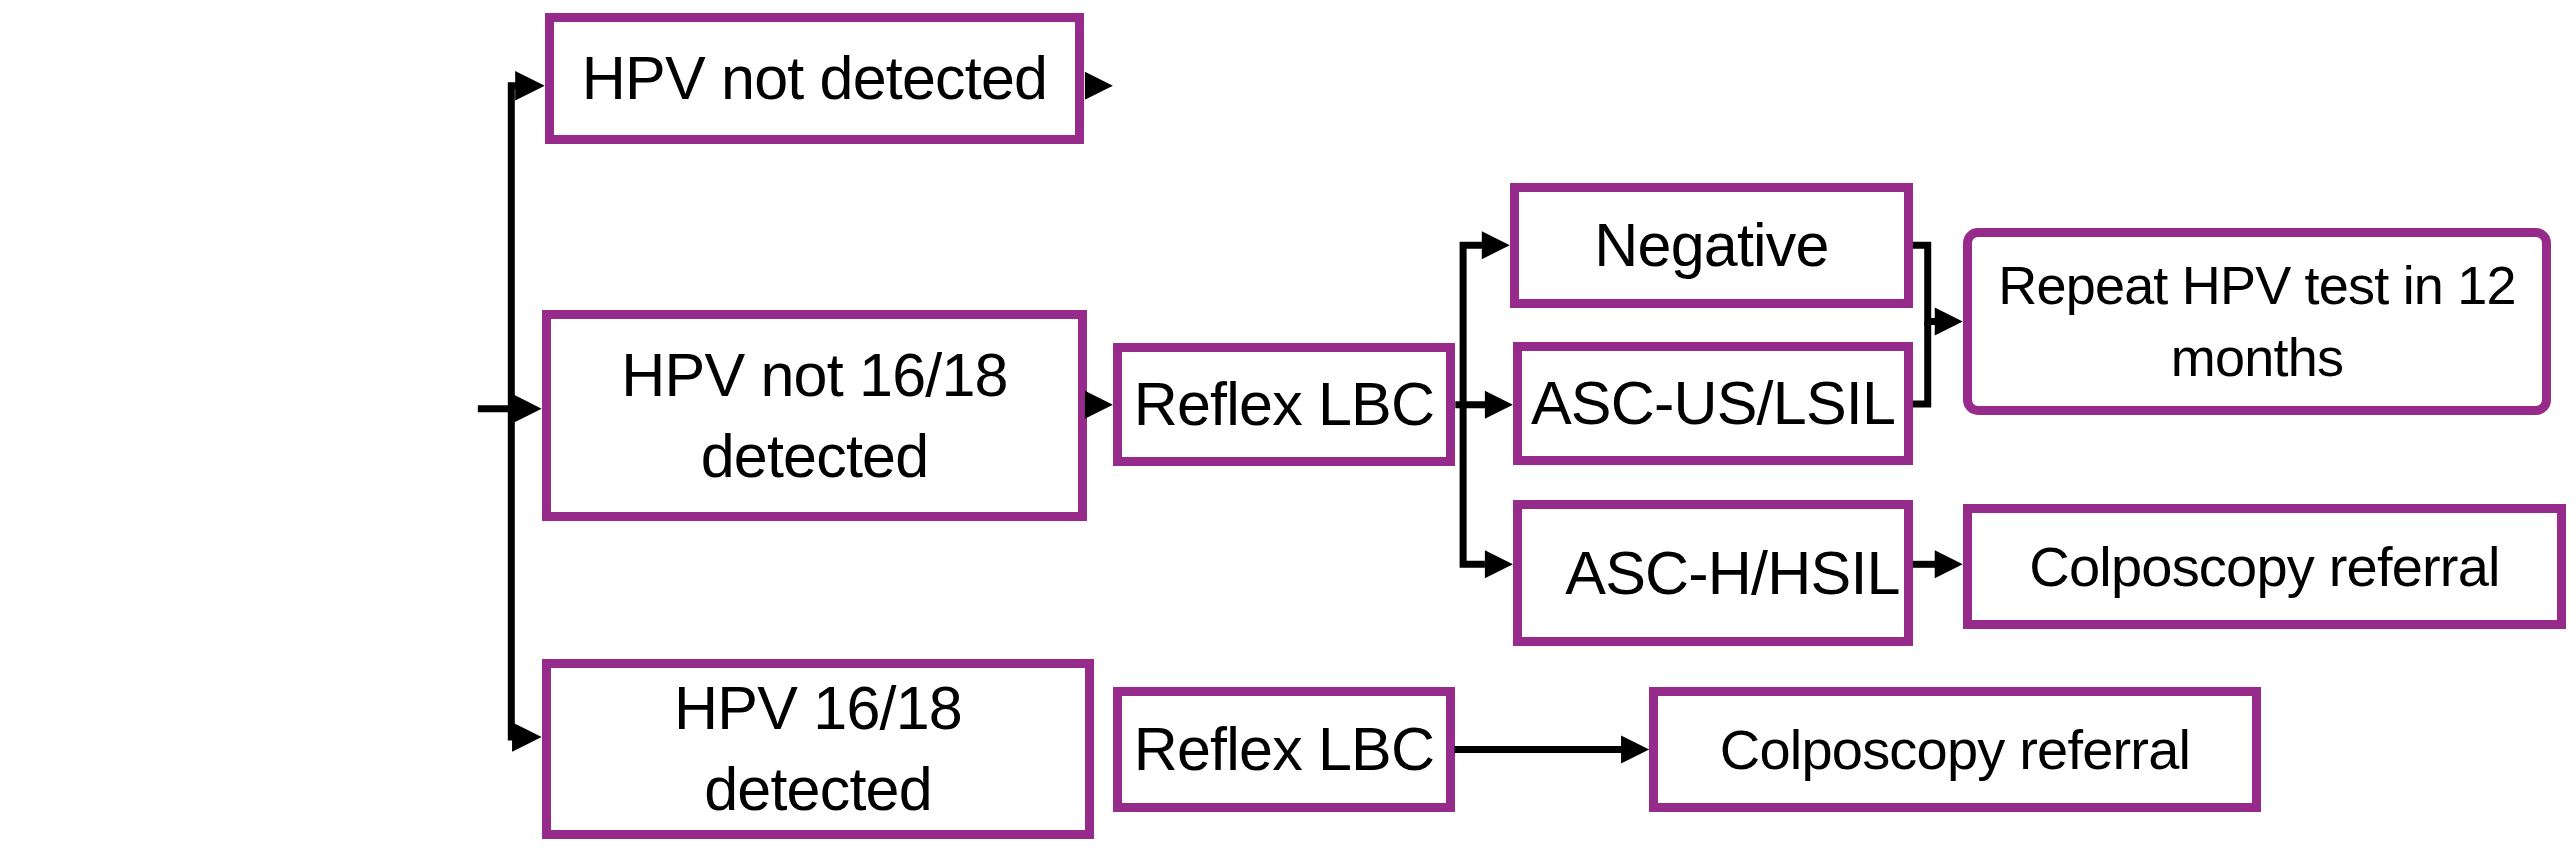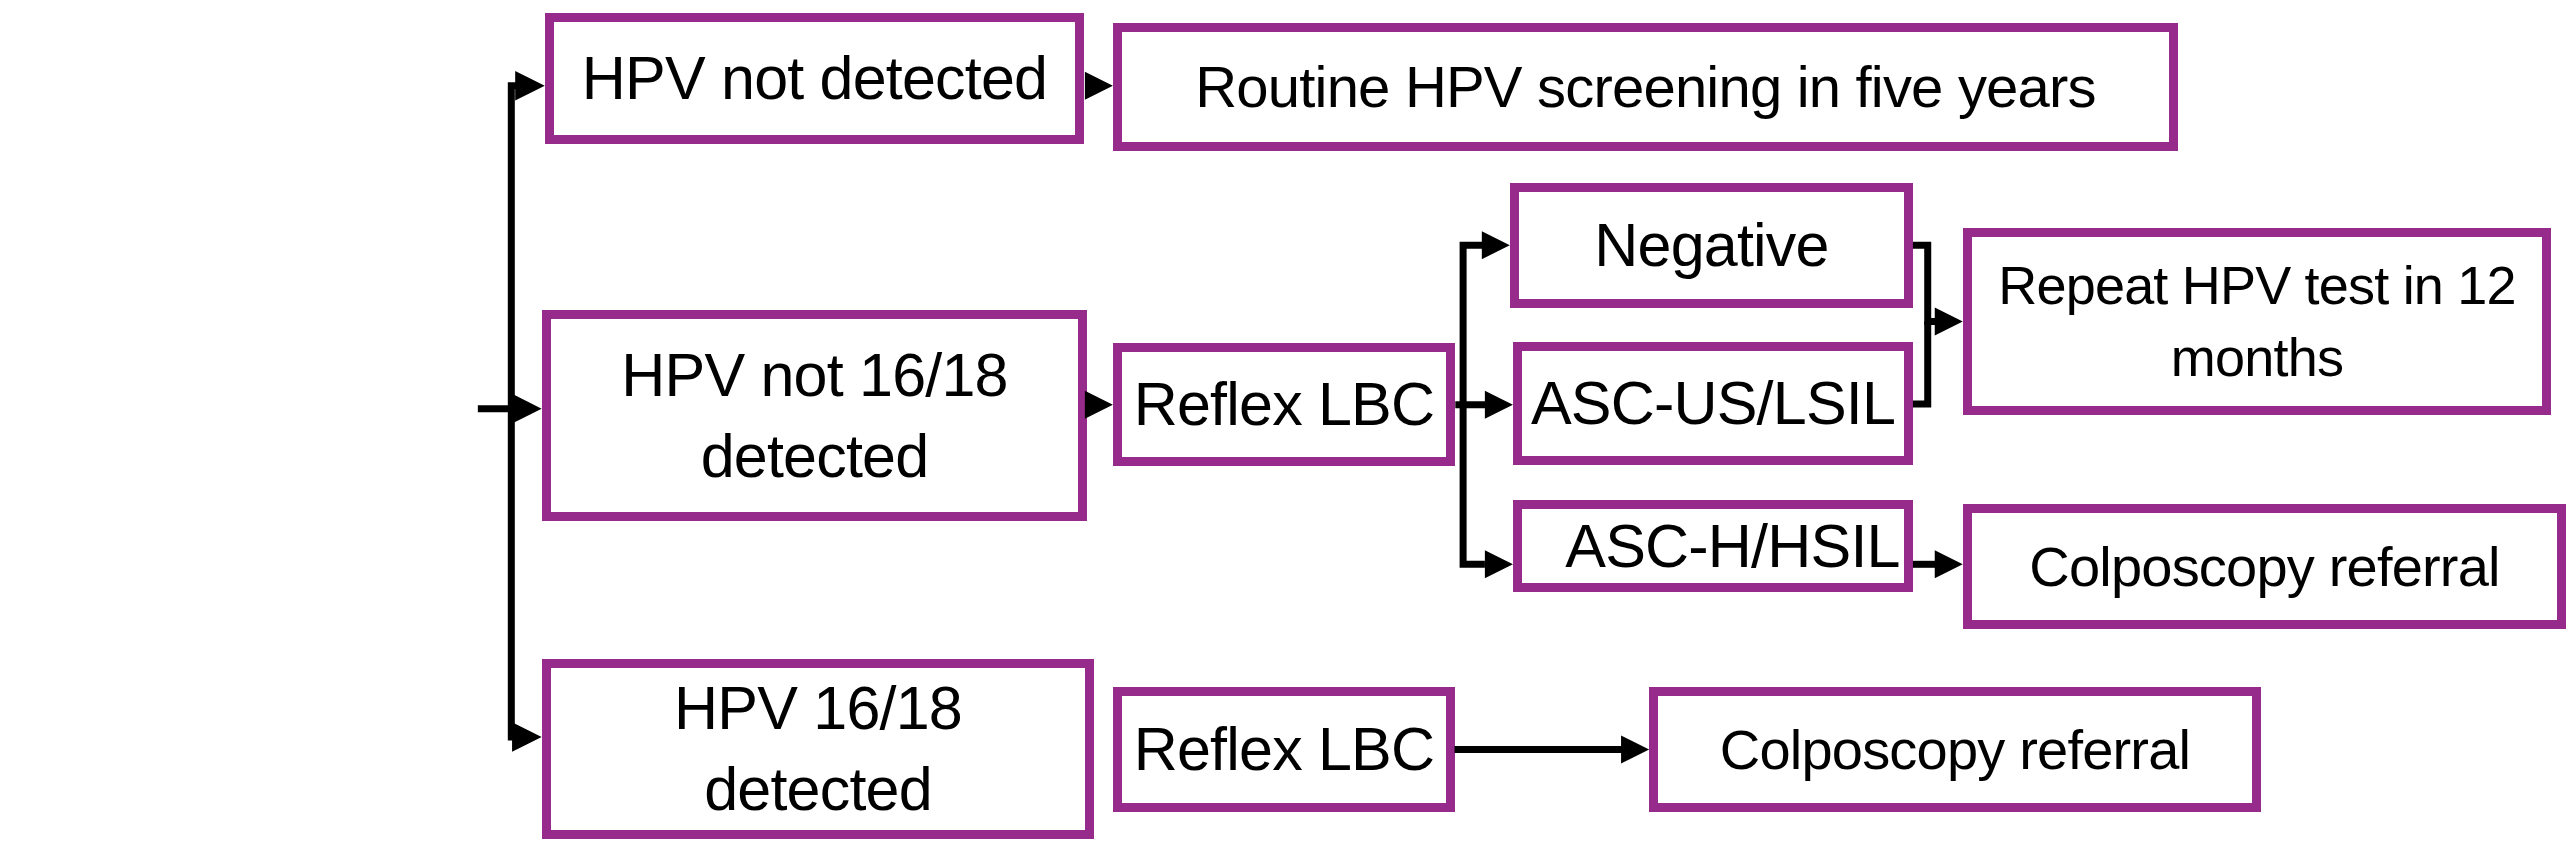--- a/index.html
+++ b/index.html
@@ -37,23 +37,23 @@
   
   .node-primary            { left: 23px;   top: 121px; width: 454px;  height: 609px; justify-content: flex-start; text-align: left; padding-left: 20px; }
   .node-primary .label     { font-size: 54px; line-height: 1.38; }
   .node-hpv-not-detected   { left: 545px;  top: 13px;  width: 539px;  height: 131px; }
   .node-routine            { left: 1113px; top: 23px;  width: 1065px; height: 128px; }
   .node-routine .label     { font-size: 58px; }
   .node-hpv-not-1618       { left: 542px;  top: 310px; width: 545px;  height: 211px; }
   .node-reflex-mid         { left: 1113px; top: 343px; width: 342px;  height: 123px; }
   .node-negative           { left: 1510px; top: 183px; width: 403px;  height: 125px; }
   .node-asc-us             { left: 1513px; top: 342px; width: 400px;  height: 123px; }
-  .node-repeat             { left: 1963px; top: 228px; width: 588px;  height: 187px; }
+  .node-repeat             { left: 1963px; top: 228px; width: 588px;  height: 187px; border-radius: 15px; }
   .node-repeat .label      { font-size: 54px; }
-  .node-asc-h              { left: 1513px; top: 500px; width: 400px;  height: 92px; padding-left: 39px; }
+  .node-asc-h              { left: 1513px; top: 500px; width: 400px;  height: 146px; padding-left: 39px; }
   .node-colposcopy-upper   { left: 1963px; top: 504px; width: 603px;  height: 125px; }
   .node-colposcopy-upper .label { font-size: 56px; }
   .node-hpv-1618           { left: 542px;  top: 659px; width: 552px;  height: 180px; }
   .node-reflex-bottom      { left: 1113px; top: 687px; width: 342px;  height: 125px; }
   .node-colposcopy-bottom  { left: 1649px; top: 687px; width: 612px;  height: 125px; }
   .node-colposcopy-bottom .label { font-size: 56px; }
 
   svg.connectors {
     position: absolute;
     left: 0; top: 0;
@@ -76,23 +76,20 @@
 </head>
 <body>
 
 <div class="canvas">
 
 
   <div class="node node-hpv-not-detected">
     <span class="label">HPV not detected</span>
   </div>
 
-  <div class="node node-routine">
-    <span class="label">Routine HPV screening in five years</span>
-  </div>
 
   <div class="node node-hpv-not-1618">
     <span class="label">HPV not 16/18
 detected</span>
   </div>
 
   <div class="node node-reflex-mid">
     <span class="label">Reflex LBC</span>
   </div>
 

